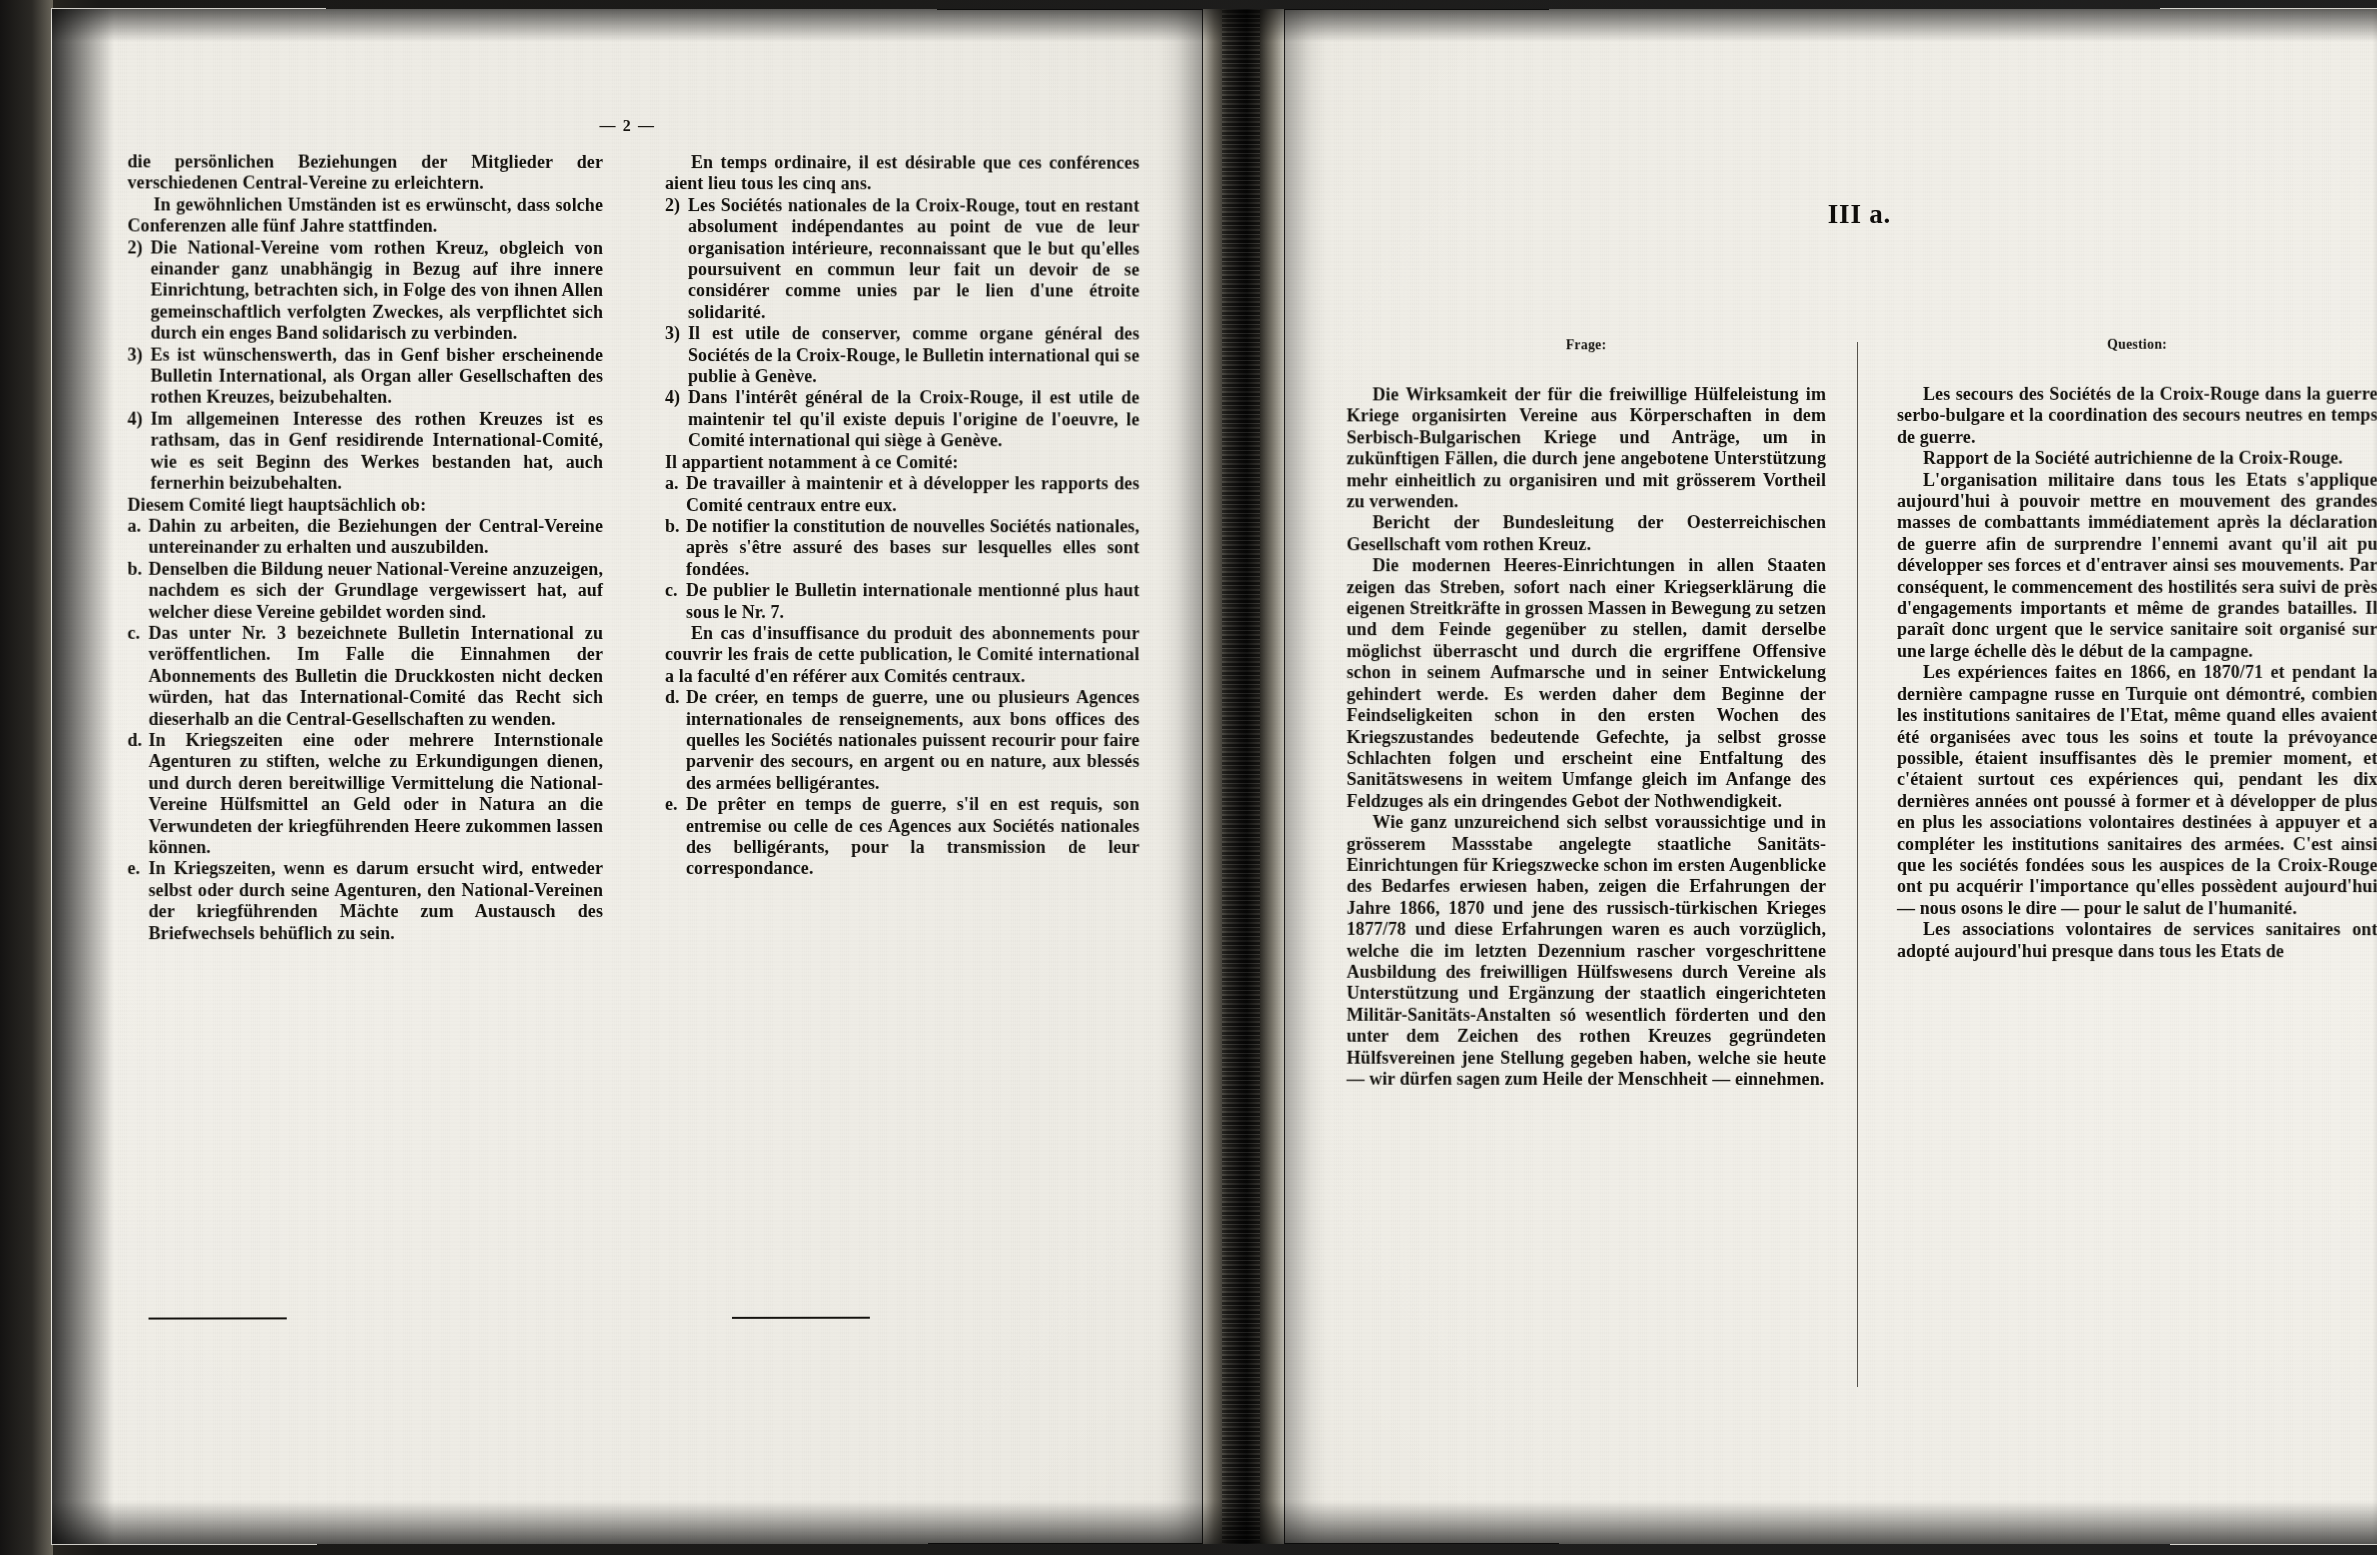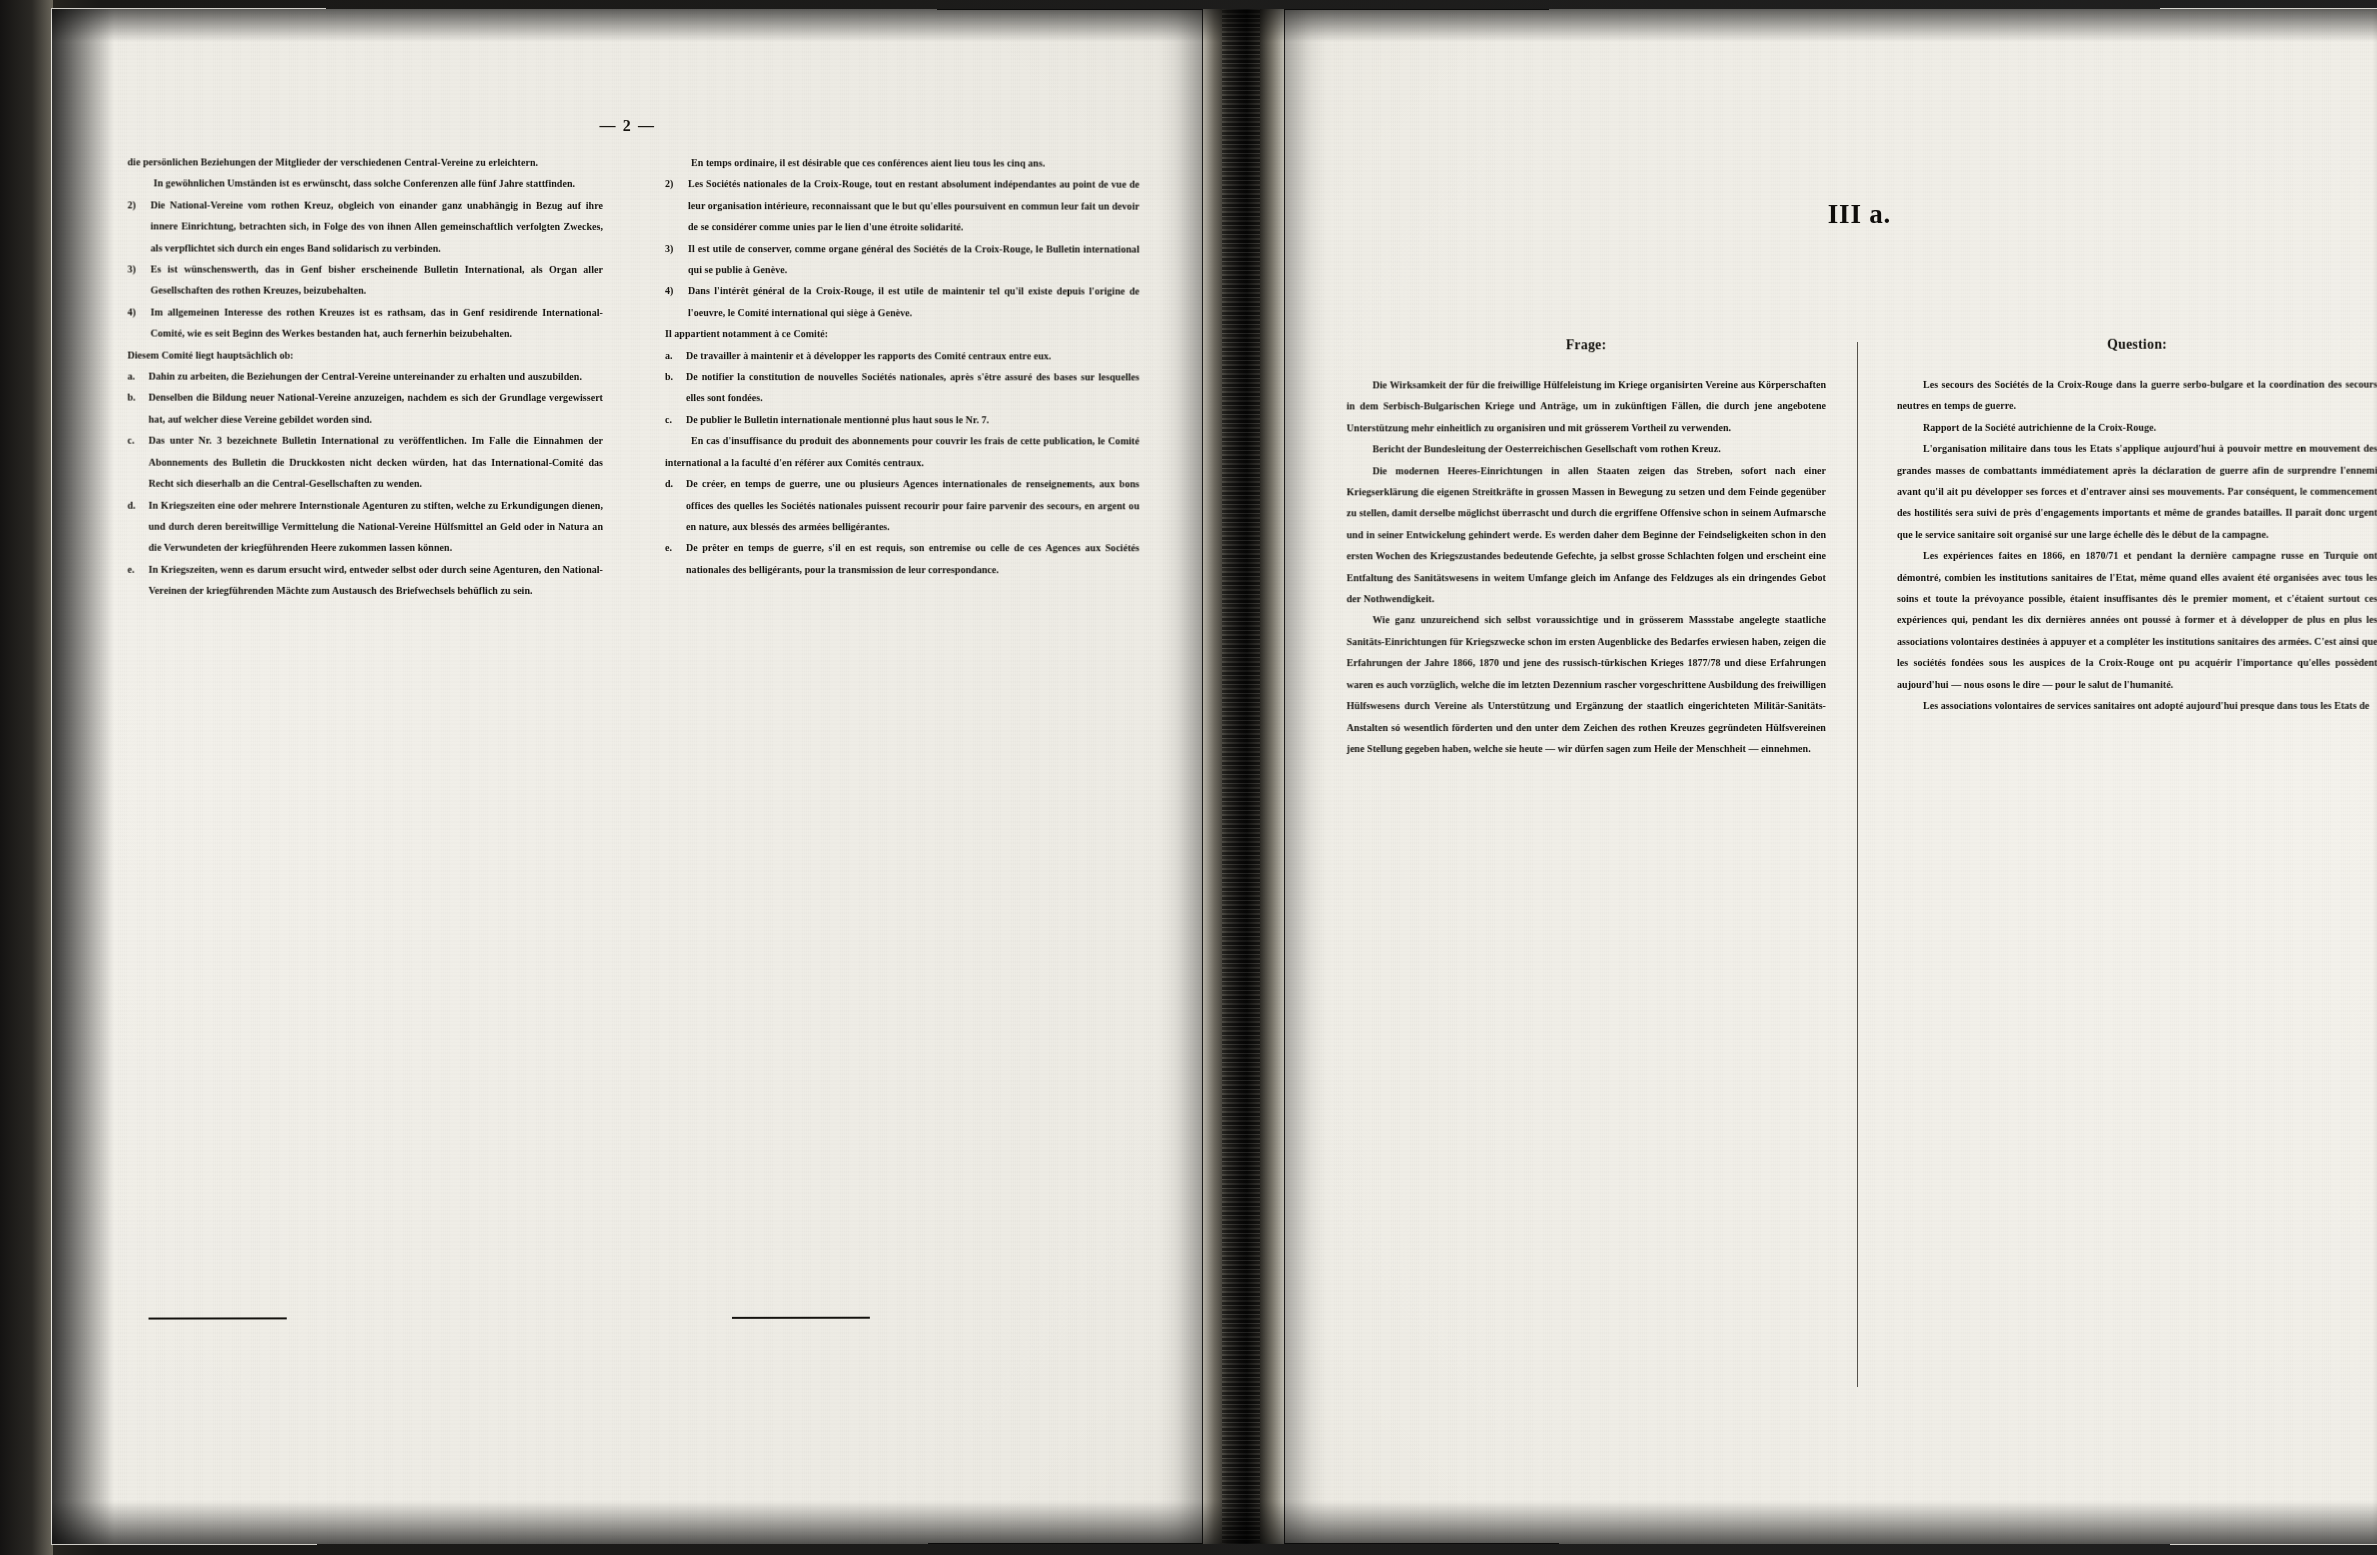--- a/index.html
+++ b/index.html
@@ -113,21 +113,21 @@
   .cols{
     position:absolute;
     display:flex;
   }
   .col{ }
 
   
   .txt{
     font-family:"Liberation Serif", serif;
     color:#14120e;
-    font-size:10px;
+    font-size:18px;
     line-height:21.4px;
     text-align:justify;
     font-weight:700;
     letter-spacing:.005em;
     -webkit-font-smoothing:none;
   }
   .txt p{margin:0;}
   .p-indent{text-indent:26px;}
 
   
@@ -151,21 +151,21 @@
 
   
   .sect-title{
     position:absolute;top:190px;left:0;right:0;
     text-align:center;
     font-size:27px;font-weight:700;color:#100e0b;
     letter-spacing:.03em;
   }
   .qhead{
     text-align:center;font-weight:700;font-size:13.8px;
-    color:#13110d;margin-bottom:21px;letter-spacing:.02em;
+    color:#13110d;margin-bottom:31px;letter-spacing:.02em;
   }
   .divider-v{
     position:absolute;
     top:333px;bottom:157px;
     width:1.4px;background:#3a362f;opacity:.85;
   }
   .blk{margin-top:24px;}
 </style>
 </head>
 <body>

